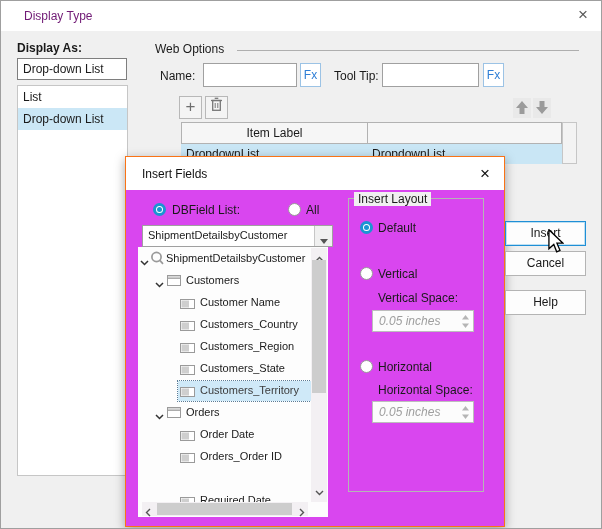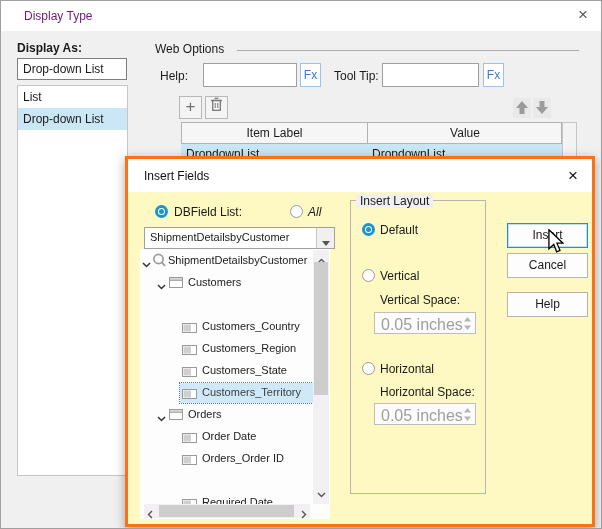--- a/index.html
+++ b/index.html
@@ -28,22 +28,22 @@
     text-align:center;line-height:20px;}
   .plus{font-size:17px;color:#6e6e6e;line-height:19px;}
   .movebtn{width:18px;height:20px;background:#e9e9e9;border:0;text-align:center;padding-top:2px;box-sizing:border-box;}
   .tblhead{display:flex;background:#f6f6f6;border:1px solid #b2b2b2;box-sizing:border-box;height:22px;}
   .tblhead .hc{flex:none;text-align:center;line-height:20px;}
   .tblhead .hc:first-child{border-right:1px solid #b2b2b2;}
   .tblrow{display:flex;background:#c9e6f5;height:20px;line-height:20px;}
   .tblrow .rc{flex:none;padding-left:5px;box-sizing:border-box;overflow:hidden;}
   .tbl-scroll{background:#f3f3f3;border:1px solid #c6c6c6;box-sizing:border-box;}
   
-  #ifdlg{left:124px;top:155px;width:470px;height:371px;background:#fef9c3;
-    border:3px solid #f97316;box-sizing:border-box;box-shadow:0 3px 10px rgba(0,0,0,.35);}
+  #ifdlg{left:124px;top:155px;width:380px;height:371px;background:#d946ef;
+    border:1px solid #f97316;box-sizing:border-box;box-shadow:0 3px 10px rgba(0,0,0,.35);}
   .if-titlebar{left:0;top:0;width:100%;height:33px;background:#ffffff;}
   .if-title{left:16px;top:10px;color:#111;}
   .if-close{right:14px;top:7px;font-size:17px;color:#111;cursor:default;}
   .radio{width:13px;height:13px;border-radius:50%;background:#fff;border:1px solid #9a9a9a;box-sizing:border-box;}
   .radio.on{border:3px solid #1b95d2;}
   .radio.on::after{content:"";position:absolute;left:1px;top:1px;width:5px;height:5px;border-radius:50%;background:#1b95d2;}
   .combo{left:16px;top:68px;width:191px;height:22px;background:#fff;border:1px solid #a0a0a0;box-sizing:border-box;}
   .combo .cval{position:absolute;left:5px;top:3px;font-size:11px;white-space:nowrap;}
   .combo .cbtn{position:absolute;right:0;top:0;width:18px;height:20px;background:#f0f0f0;border-left:1px solid #c6c6c6;text-align:center;padding-top:7px;box-sizing:border-box;}
   .treebg{left:12px;top:90px;width:190px;height:270px;background:#fdfdfd;}
@@ -57,21 +57,21 @@
   .trow .hl{position:absolute;left:40px;top:1px;width:133px;height:20px;background:#cfe9f8;outline:1px dotted #5b7c96;}
   .vsb{left:185px;top:91px;width:16px;height:254px;background:#f3f0f3;}
   .vsb .thumb{position:absolute;left:1px;top:12px;width:14px;height:133px;background:#cdcdcd;}
   .vsb .sa{position:absolute;left:4px;}
   .hsb{left:16px;top:345px;width:166px;height:14px;background:#f3f0f3;}
   .hsb .thumb{position:absolute;left:15px;top:1px;width:135px;height:12px;background:#cdcdcd;}
   .hsb .sa{position:absolute;top:4px;}
   .group{left:222px;top:41px;width:136px;height:294px;border:1px solid #b5b5b5;box-sizing:border-box;}
   .grouplabel{left:228px;top:35px;background:#f0f0f0;padding:0 4px;}
   .spinner{width:102px;height:22px;background:#fcfcfc;border:1px solid #bdbdbd;box-sizing:border-box;}
-  .spinner .sval{position:absolute;left:6px;top:3px;color:#9e9e9e;font-size:16px;white-space:nowrap;}
+  .spinner .sval{position:absolute;left:6px;top:3px;color:#9e9e9e;font-size:12px;white-space:nowrap;font-style:italic;}
   .spinner .sarr{position:absolute;right:4px;top:4px;}
   .btn{width:81px;height:25px;background:#fdfdfd;border:1px solid #b4b4b4;box-sizing:border-box;
     text-align:center;line-height:23px;}
   .btn.primary{border:1px solid #1f8fd6;box-shadow:inset 0 0 0 1px #bfe0f2;}
   #cursor{left:546px;top:228px;z-index:50;}
 </style>
 </head>
 <body>
 
 <div id="screen">
@@ -84,21 +84,21 @@
   <div class="abs da-field">Drop-down List</div>
 
   <div class="abs da-list">
     <div class="da-item">List</div>
     <div class="da-item sel">Drop-down List</div>
   </div>
 
   <span class="abs label" style="left:154px;top:41px;">Web Options</span>
   <div class="abs wo-line"></div>
 
-  <span class="abs label" style="left:159px;top:68px;">Help:</span>
+  <span class="abs label" style="left:159px;top:68px;">Name:</span>
   <div class="abs tbox" style="left:202px;top:62px;width:94px;height:24px;"></div>
   <div class="abs fxbtn" style="left:299px;top:62px;">Fx</div>
 
   <span class="abs label" style="left:333px;top:68px;">Tool Tip:</span>
   <div class="abs tbox" style="left:381px;top:62px;width:97px;height:24px;"></div>
   <div class="abs fxbtn" style="left:482px;top:62px;">Fx</div>
 
   <div class="abs toolbtn plus" style="left:178px;top:95px;"><span>+</span></div>
   <div class="abs toolbtn" style="left:204px;top:95px;">
     <span><svg width="13" height="15" viewBox="0 0 13 15">
@@ -116,37 +116,36 @@
         </svg></span>
   </div>
   <div class="abs movebtn" style="left:532px;top:97px;">
     <span><svg width="14" height="15" viewBox="0 0 14 15">
           <path d="M7,14 L1,7 H4.5 V1 H9.5 V7 H13 Z" fill="#9b9b9b"></path>
         </svg></span>
   </div>
 
   <div class="abs tblhead" style="left:180px;top:121px;width:381px;">
     <div class="hc" style="width:185px;">Item Label</div>
-    <div class="hc" style="width:194px;">Value</div>
   </div>
   <div class="abs tblrow" style="left:180px;top:143px;width:381px;">
     <div class="rc" style="width:186px;">DropdownList</div>
     <div class="rc" style="width:195px;">DropdownList</div>
   </div>
   <div class="abs tbl-scroll" style="left:561px;top:121px;width:15px;height:42px;"></div>
 
   <div class="abs" id="ifdlg">
     <div class="abs if-titlebar"></div>
     <span class="abs if-title label">Insert Fields</span>
     <span class="abs if-close">×</span>
 
     <span class="abs radio on" style="left:27px;top:46px;"></span>
     <span class="abs label" style="left:46px;top:46px;">DBField List:</span>
     <span class="abs radio" style="left:162px;top:46px;"></span>
-    <span class="abs label" style="left:180px;top:46px;font-style:italic;">All</span>
+    <span class="abs label" style="left:180px;top:46px;">All</span>
 
     <div class="abs combo">
       <span class="cval">ShipmentDetailsbyCustomer</span>
       <span class="cbtn"><svg width="8" height="5" viewBox="0 0 8 5">
             <path d="M0,0 H8 L4,5 Z" fill="#555"></path>
           </svg></span>
     </div>
 
     <div class="abs treebg"></div>
 
@@ -162,20 +161,27 @@
     </div>
     <div class="abs trow lvl1" style="top:113px;">
       <span class="chev"><svg width="9" height="6" viewBox="0 0 9 6">
             <polyline points="1,1 4.5,4.5 8,1" fill="none" stroke="#333" stroke-width="1.5"></polyline>
           </svg></span>
       <span class="ticon"><svg width="14" height="11" viewBox="0 0 14 11">
             <rect x="0.5" y="0.5" width="13" height="10" fill="#fff" stroke="#9a9a9a"></rect>
             <rect x="0.5" y="0.5" width="13" height="2.8" fill="#d8d8d8" stroke="#9a9a9a"></rect>
           </svg></span>
       <span class="tlabel">Customers</span>
+    </div>
+    <div class="abs trow lvl2" style="top:135px;">
+      <span class="ticon"><svg width="15" height="10" viewBox="0 0 15 10">
+            <rect x="0.5" y="0.5" width="14" height="9" fill="#fff" stroke="#9a9a9a"></rect>
+            <rect x="1.5" y="1.5" width="7.5" height="7" fill="#cfcfcf"></rect>
+          </svg></span>
+      <span class="tlabel">Customer Name</span>
     </div>
     <div class="abs trow lvl2" style="top:157px;">
       <span class="ticon"><svg width="15" height="10" viewBox="0 0 15 10">
             <rect x="0.5" y="0.5" width="14" height="9" fill="#fff" stroke="#9a9a9a"></rect>
             <rect x="1.5" y="1.5" width="7.5" height="7" fill="#cfcfcf"></rect>
           </svg></span>
       <span class="tlabel">Customers_Country</span>
     </div>
     <div class="abs trow lvl2" style="top:201px;">
       <span class="ticon"><svg width="15" height="10" viewBox="0 0 15 10">

